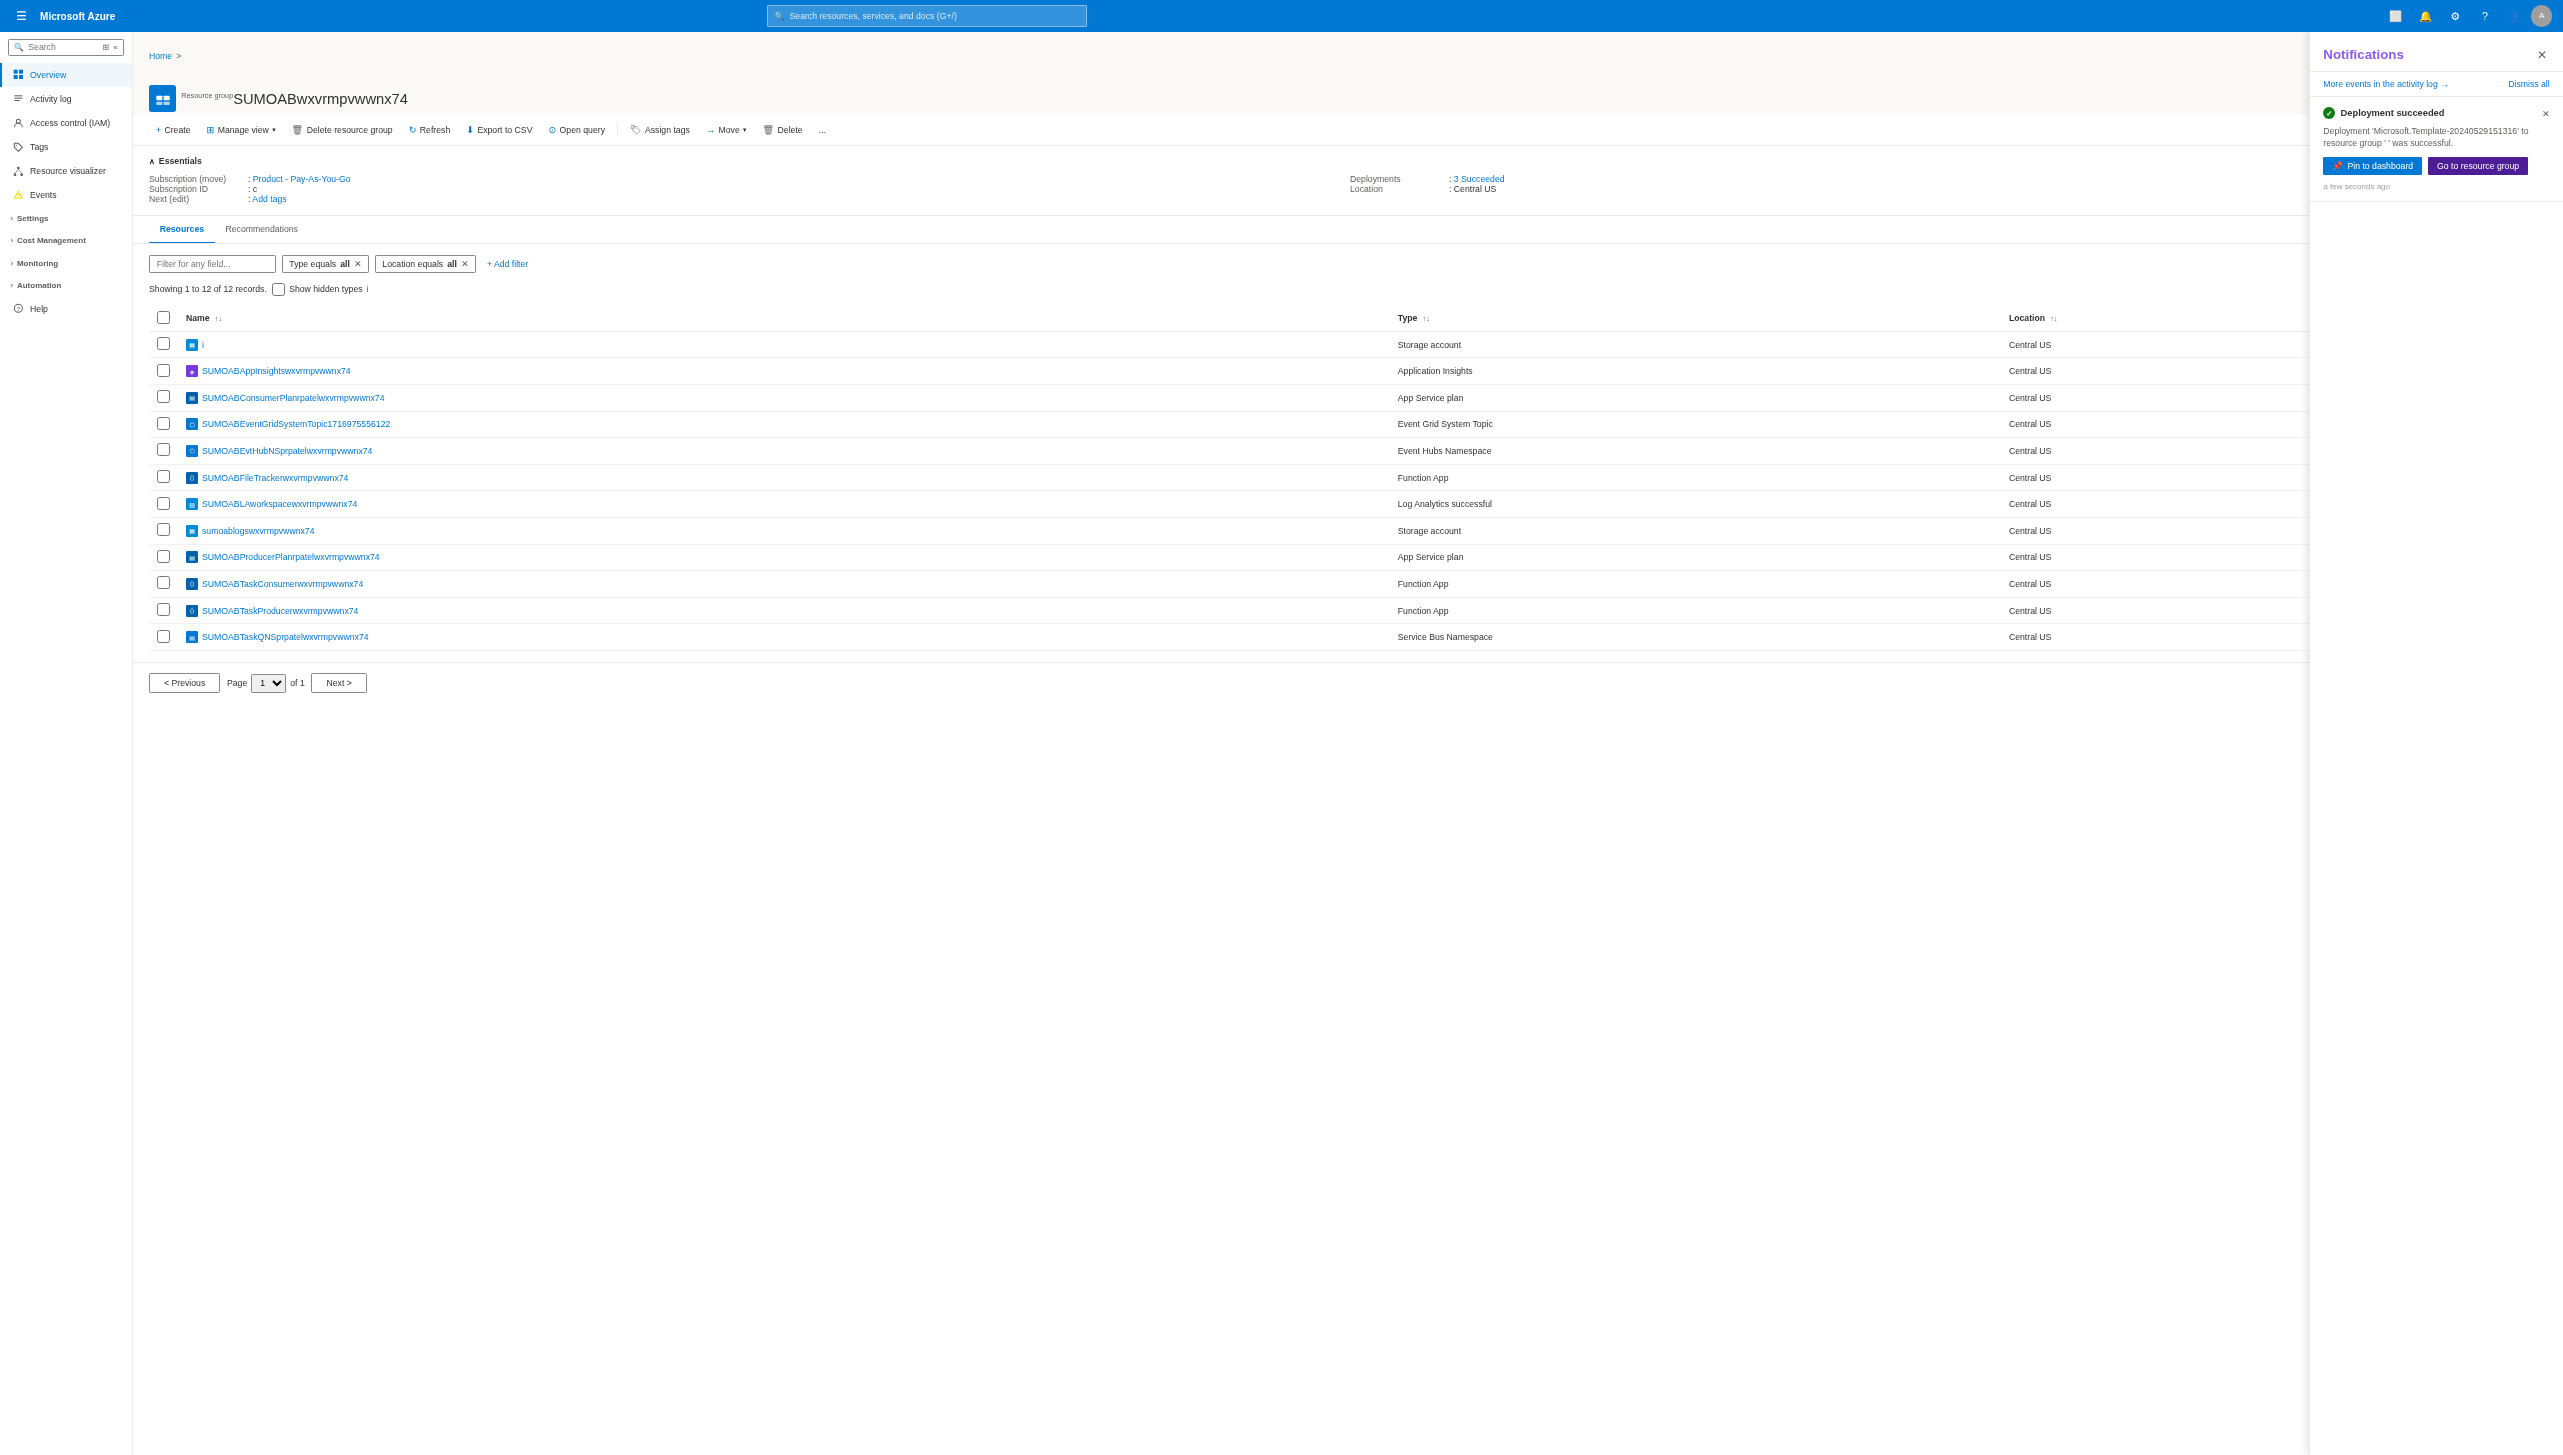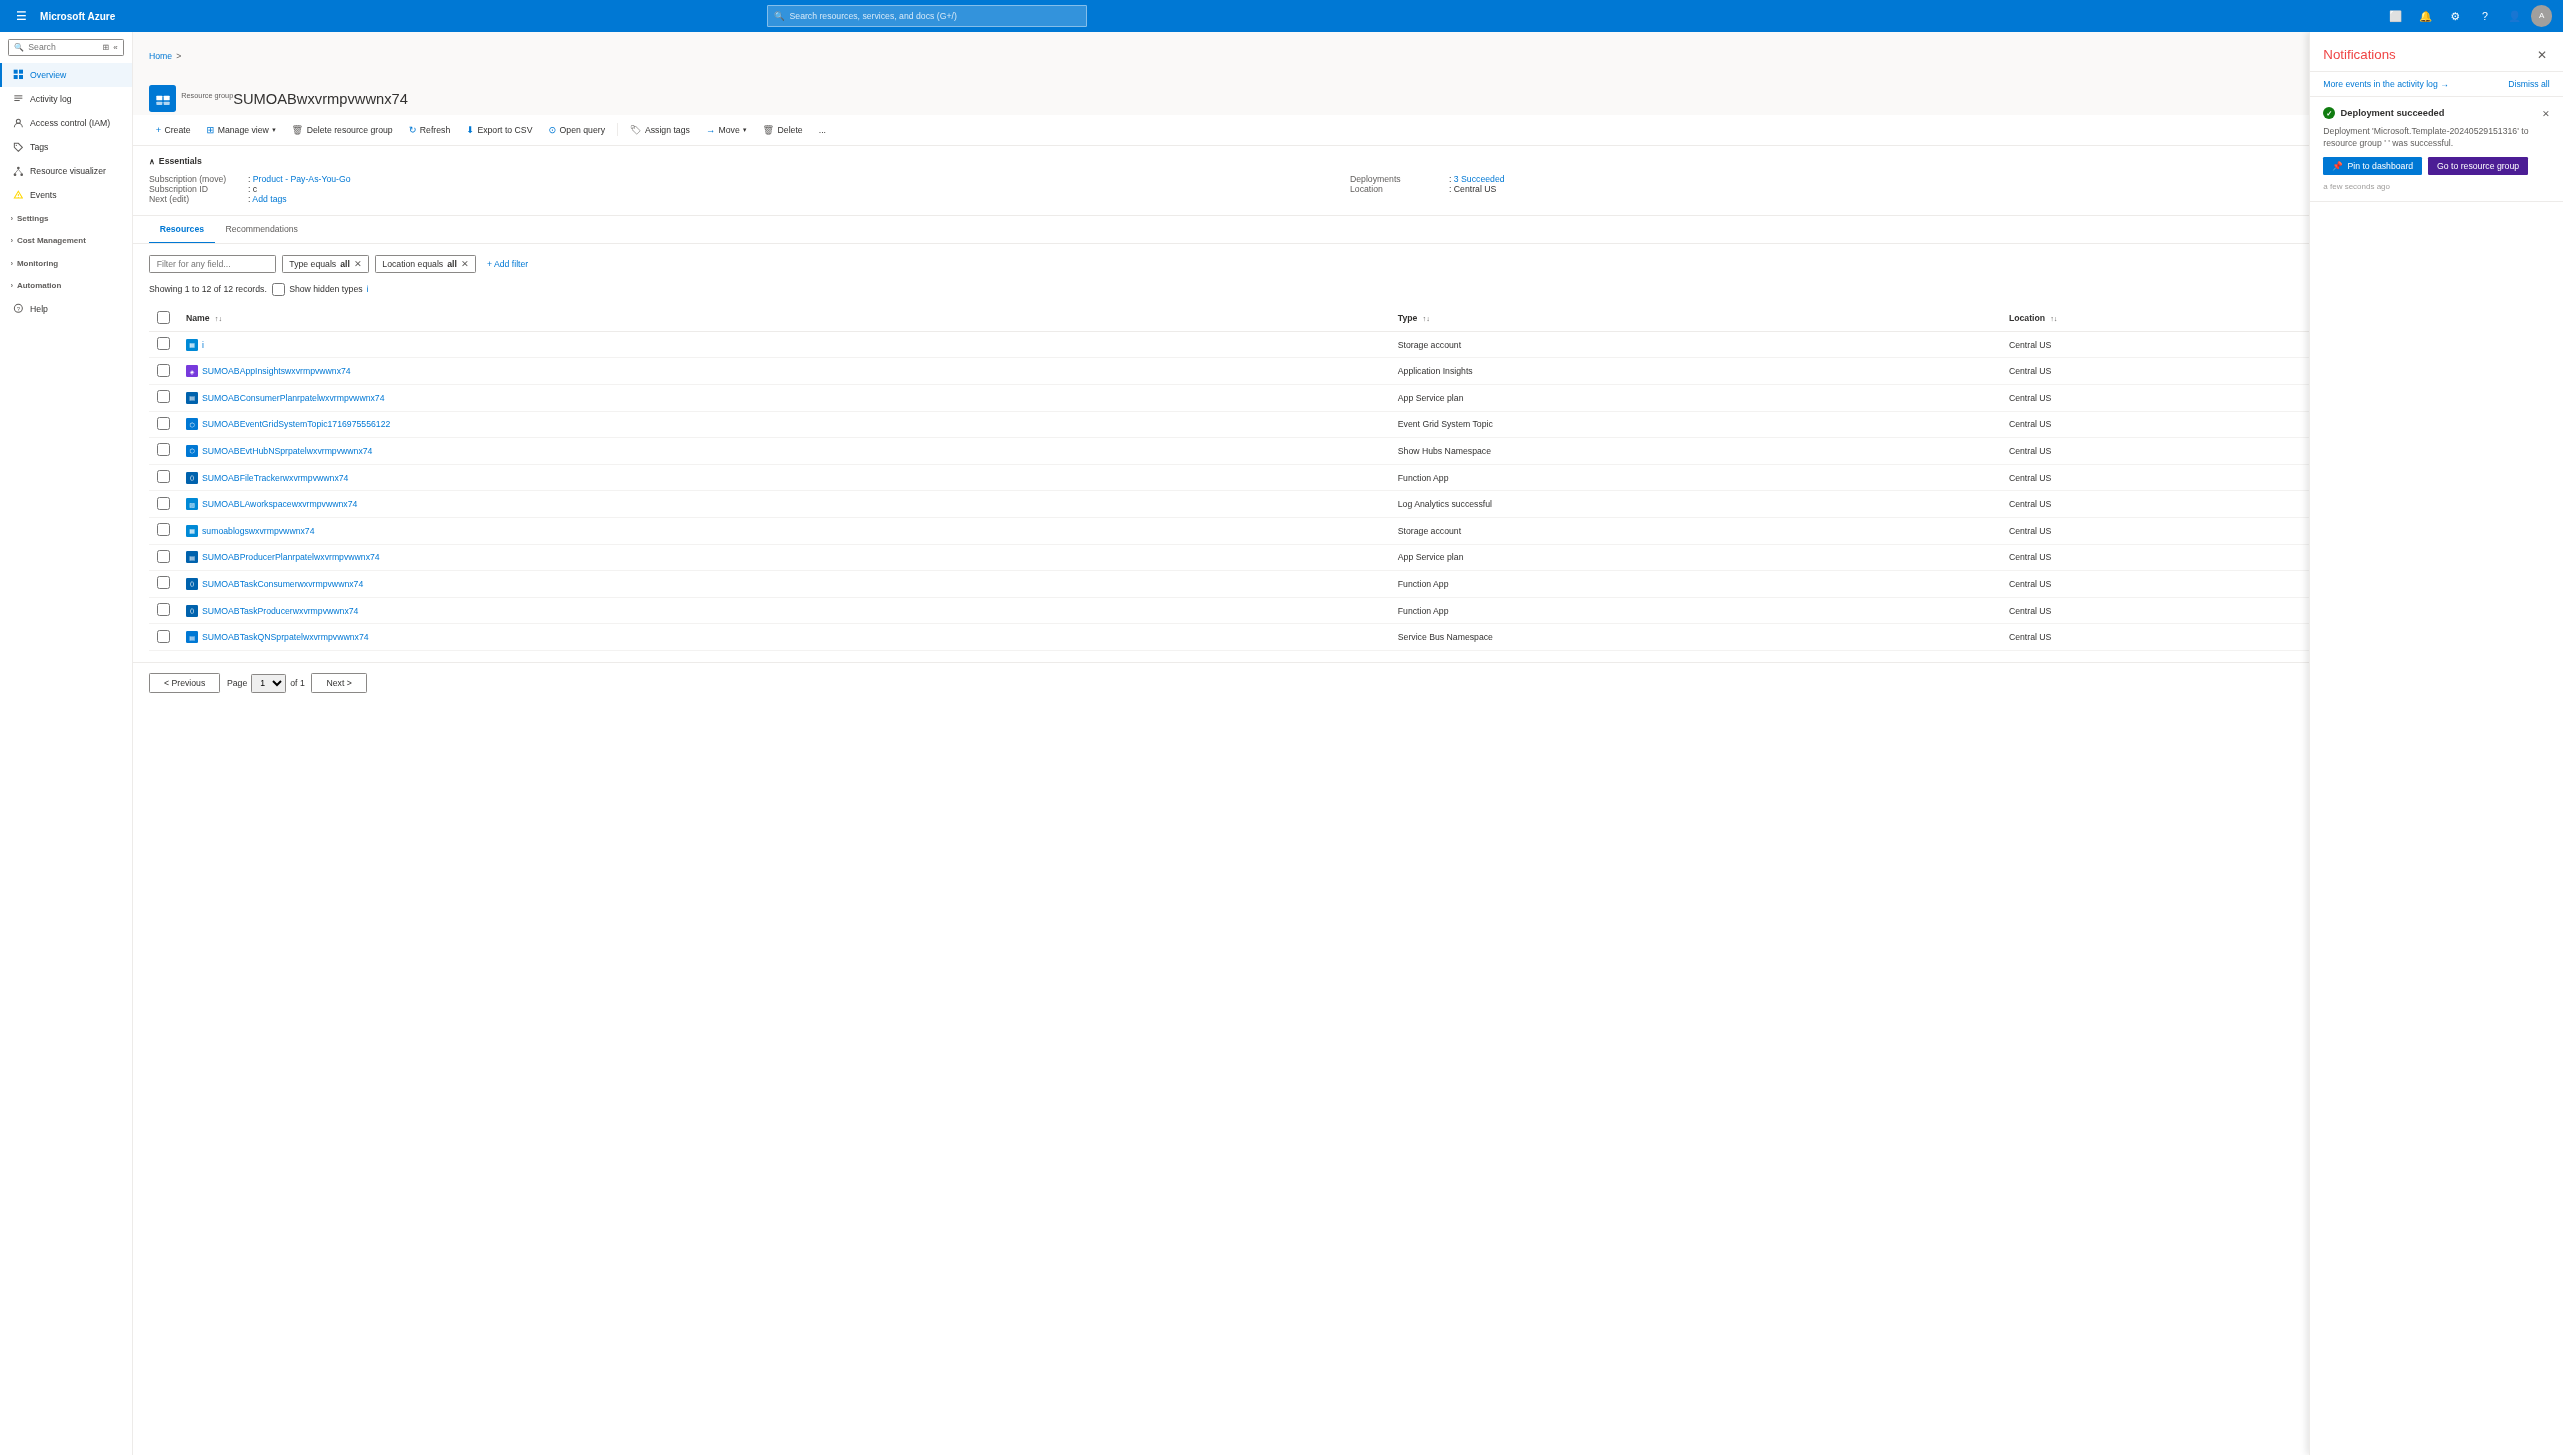--- a/index.html
+++ b/index.html
@@ -116,21 +116,21 @@
     .page-btn { display: flex; align-items: center; gap: 3.3px; border: 0.7px solid #8a8886; padding: 4px 14px; border-radius: 1.3px; font-size: 8.7px; cursor: pointer; background: white; color: #323130; }
     .page-info { font-size: 8.7px; color: #323130; display: flex; align-items: center; gap: 4px; }
     .page-select { border: 0.7px solid #8a8886; padding: 2.7px 4px; border-radius: 1.3px; font-size: 8.7px; }
     .feedback-link { color: #0078d4; font-size: 8.7px; cursor: pointer; text-decoration: none; display: flex; align-items: center; gap: 4px; }
 
     
     .notifications-panel {
       position: fixed; top: 32px; right: 0; width: 254px; background: white; border-left: 0.7px solid #edebe9; box-shadow: -2.7px 0 6.7px rgba(0,0,0,0.1); z-index: 900; height: calc(1455px - 32px); overflow-y: auto;
     }
     .notif-header { display: flex; align-items: center; justify-content: space-between; padding: 13.3px 13.3px 6.7px; border-bottom: 0.7px solid #edebe9; }
-    .notif-title { font-size: 13.3px; font-weight: 400; color: #ef4444; }
+    .notif-title { font-size: 13.3px; font-weight: 700; color: #8b5cf6; }
     .notif-close { cursor: pointer; font-size: 12px; color: #605e5c; padding: 2.7px; }
     .notif-actions-bar { display: flex; align-items: center; justify-content: space-between; padding: 6.7px 13.3px; border-bottom: 0.7px solid #edebe9; }
     .notif-more-link { color: #0078d4; font-size: 8.7px; cursor: pointer; text-decoration: none; display: flex; align-items: center; gap: 2.7px; }
     .notif-dismiss-all { color: #0078d4; font-size: 8.7px; cursor: pointer; }
     .notif-item { padding: 10.7px 13.3px; border-bottom: 0.7px solid #edebe9; }
     .notif-item-header { display: flex; align-items: center; justify-content: space-between; margin-bottom: 5.3px; }
     .notif-status { display: flex; align-items: center; gap: 5.3px; font-size: 9.3px; font-weight: 600; }
     .notif-status-icon { width: 12px; height: 12px; border-radius: 50%; display: flex; align-items: center; justify-content: center; font-size: 7.3px; color: white; }
     .notif-status-icon.success { background: #107c10; }
     .notif-close-btn { cursor: pointer; color: #605e5c; font-size: 9.3px; }
@@ -532,21 +532,21 @@
       <input type="checkbox" style="">
     </td>
     <td>
       <a class="resource-link">
         <span class="resource-icon" style="background:#0078d4; color:white; font-size:6px; width:12px; height:12px; border-radius:1.3px; display:inline-flex; align-items:center; justify-content:center;">
           ⬡
         </span>
         SUMOABEvtHubNSprpatelwxvrmpvwwnx74
       </a>
     </td>
-    <td>Show Hubs Namespace</td>
+    <td>Event Hubs Namespace</td>
     <td>Central US</td>
     <td>
       <span class="row-menu">···</span>
     </td>
   </tr>
               <tr>
     <td style="text-align:center;">
       <input type="checkbox" style="">
     </td>
     <td>

